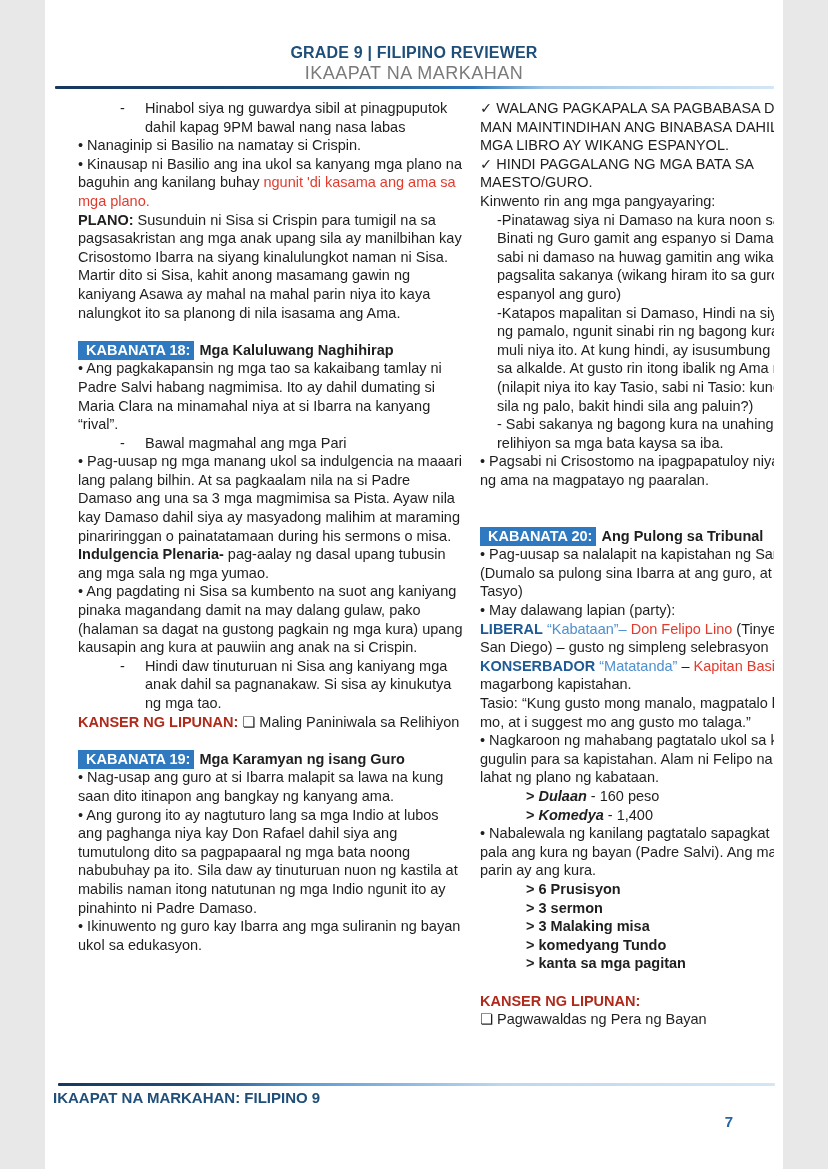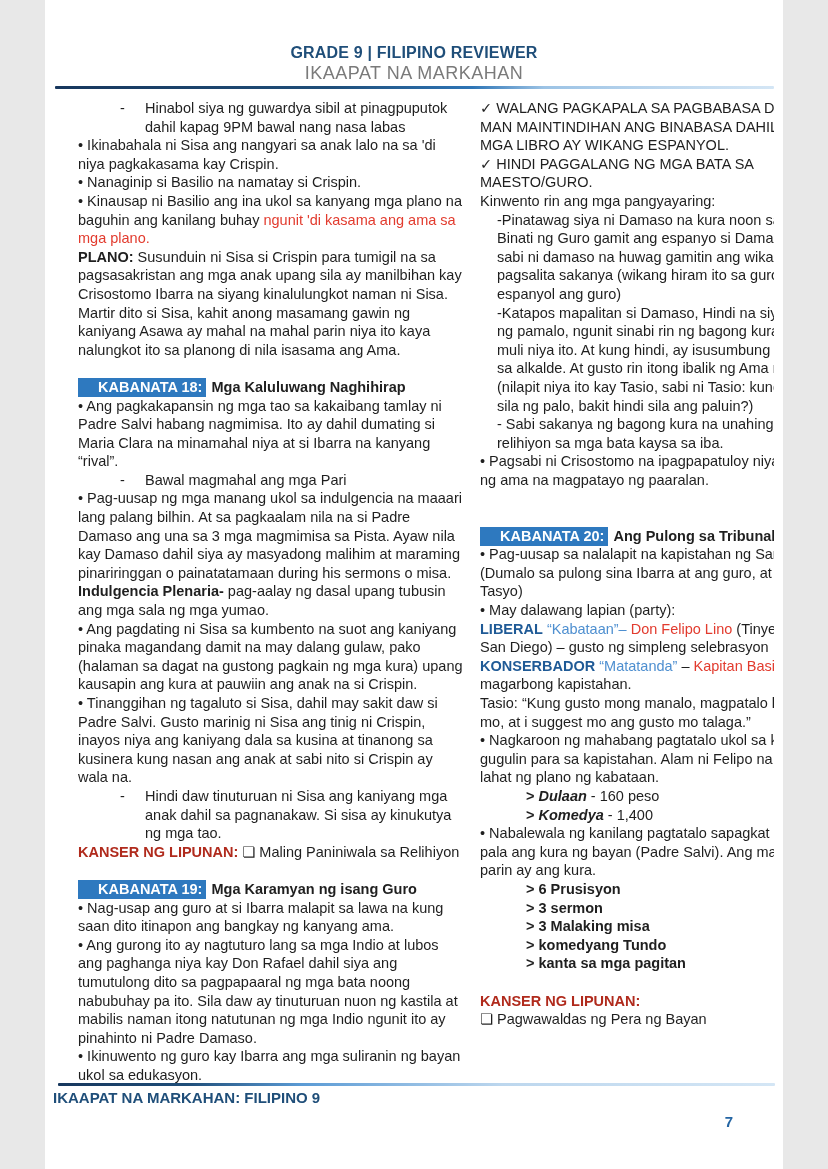--- a/index.html
+++ b/index.html
@@ -51,21 +51,21 @@
   .seg-bold-italic{font-weight:700;font-style:italic;}
   .seg-red{color:var(--bright-red,#e23b2e);}
   .seg-kanser{color:var(--dark-red,#b02a1c);font-weight:700;}
   .seg-blue-bold{color:var(--party-blue,#1f5a96);font-weight:700;}
   .seg-light-blue{color:var(--party-lightblue,#4e8fd0);}
   
   .chapter{margin:0;}
   .chapter-label{
     background:var(--chapter-highlight,#2e79bf);
     color:#ffffff;font-weight:700;
-    padding:1px 4px 2px 20px;
+    padding:1px 4px 2px 8px;
   }
   .chapter-title{font-weight:700;margin-left:5px;}
   
   .footer-bg{position:absolute;left:0;right:0;bottom:0;height:85px;background:#ffffff;}
   .rule-bottom{
     position:absolute;top:1083px;left:13px;right:8px;height:2.5px;
     background:linear-gradient(to right,#17375d 0%,#1f4e79 18%,#5b9bd5 34%,#bdd7ee 62%,#d4e6f5 100%);
   }
   .f-label{
     position:absolute;top:1089px;left:8px;
@@ -83,35 +83,33 @@
   <div class="h-title">GRADE 9 | FILIPINO REVIEWER</div>
   <div class="h-sub">IKAAPAT NA MARKAHAN</div>
   <div class="rule rule-top"></div>
 
   <div class="content">
     <div class="col" id="col-left">
         <div class="para indent-hang">
           <span class="marker">-</span>
           <span class="hang-body"><span>Hinabol siya ng guwardya sibil at pinagpuputok dahil kapag 9PM bawal nang nasa labas</span></span>
         </div>
-        <div class="para"><span>• Ikinabahala ni Sisa ang nangyari sa anak lalo na sa 'di niya pagkakasama kay Crispin.</span></div>
         <div class="para"><span>• Nanaginip si Basilio na namatay si Crispin.</span></div>
         <div class="para"><span>• Kinausap ni Basilio ang ina ukol sa kanyang mga plano na baguhin ang kanilang buhay </span><span class="seg-red">ngunit 'di kasama ang ama sa mga plano.</span></div>
         <div class="para"><span class="seg-bold">PLANO:</span><span> Susunduin ni Sisa si Crispin para tumigil na sa pagsasakristan ang mga anak upang sila ay manilbihan kay Crisostomo Ibarra na siyang kinalulungkot naman ni Sisa. Martir dito si Sisa, kahit anong masamang gawin ng kaniyang Asawa ay mahal na mahal parin niya ito kaya nalungkot ito sa planong di nila isasama ang Ama.</span></div>
         <div class="space"></div>
         <div class="para chapter"><span class="chapter-label">KABANATA 18:</span><span class="chapter-title">Mga Kaluluwang Naghihirap</span></div>
         <div class="para"><span>• Ang pagkakapansin ng mga tao sa kakaibang tamlay ni Padre Salvi habang nagmimisa. Ito ay dahil dumating si Maria Clara na minamahal niya at si Ibarra na kanyang “rival”.</span></div>
         <div class="para indent-hang">
           <span class="marker">-</span>
           <span class="hang-body"><span>Bawal magmahal ang mga Pari</span></span>
         </div>
         <div class="para"><span>• Pag-uusap ng mga manang ukol sa indulgencia na maaari lang palang bilhin. At sa pagkaalam nila na si Padre Damaso ang una sa 3 mga magmimisa sa Pista. Ayaw nila kay Damaso dahil siya ay masyadong malihim at maraming pinariringgan o painatatamaan during his sermons o misa.</span></div>
         <div class="para"><span class="seg-bold">Indulgencia Plenaria-</span><span> pag-aalay ng dasal upang tubusin ang mga sala ng mga yumao.</span></div>
         <div class="para"><span>• Ang pagdating ni Sisa sa kumbento na suot ang kaniyang pinaka magandang damit na may dalang gulaw, pako (halaman sa dagat na gustong pagkain ng mga kura) upang kausapin ang kura at pauwiin ang anak na si Crispin.</span></div>
-        <div class="para"><span>• Tinanggihan ng tagaluto si Sisa, dahil may sakit daw si Padre Salvi. Gusto marinig ni Sisa ang tinig ni Crispin, inayos niya ang kaniyang dala sa kusina at tinanong sa kusinera kung nasan ang anak at sabi nito si Crispin ay wala na.</span></div>
         <div class="para indent-hang">
           <span class="marker">-</span>
           <span class="hang-body"><span>Hindi daw tinuturuan ni Sisa ang kaniyang mga anak dahil sa pagnanakaw. Si sisa ay kinukutya ng mga tao.</span></span>
         </div>
         <div class="para"><span class="seg-kanser">KANSER NG LIPUNAN: </span><span>❏ Maling Paniniwala sa Relihiyon</span></div>
         <div class="space"></div>
         <div class="para chapter"><span class="chapter-label">KABANATA 19:</span><span class="chapter-title">Mga Karamyan ng isang Guro</span></div>
         <div class="para"><span>• Nag-usap ang guro at si Ibarra malapit sa lawa na kung saan dito itinapon ang bangkay ng kanyang ama.</span></div>
         <div class="para"><span>• Ang gurong ito ay nagtuturo lang sa mga Indio at lubos ang paghanga niya kay Don Rafael dahil siya ang tumutulong dito sa pagpapaaral ng mga bata noong nabubuhay pa ito. Sila daw ay tinuturuan nuon ng kastila at mabilis naman itong natutunan ng mga Indio ngunit ito ay pinahinto ni Padre Damaso.</span></div>
         <div class="para"><span>• Ikinuwento ng guro kay Ibarra ang mga suliranin ng bayan ukol sa edukasyon.</span></div>

